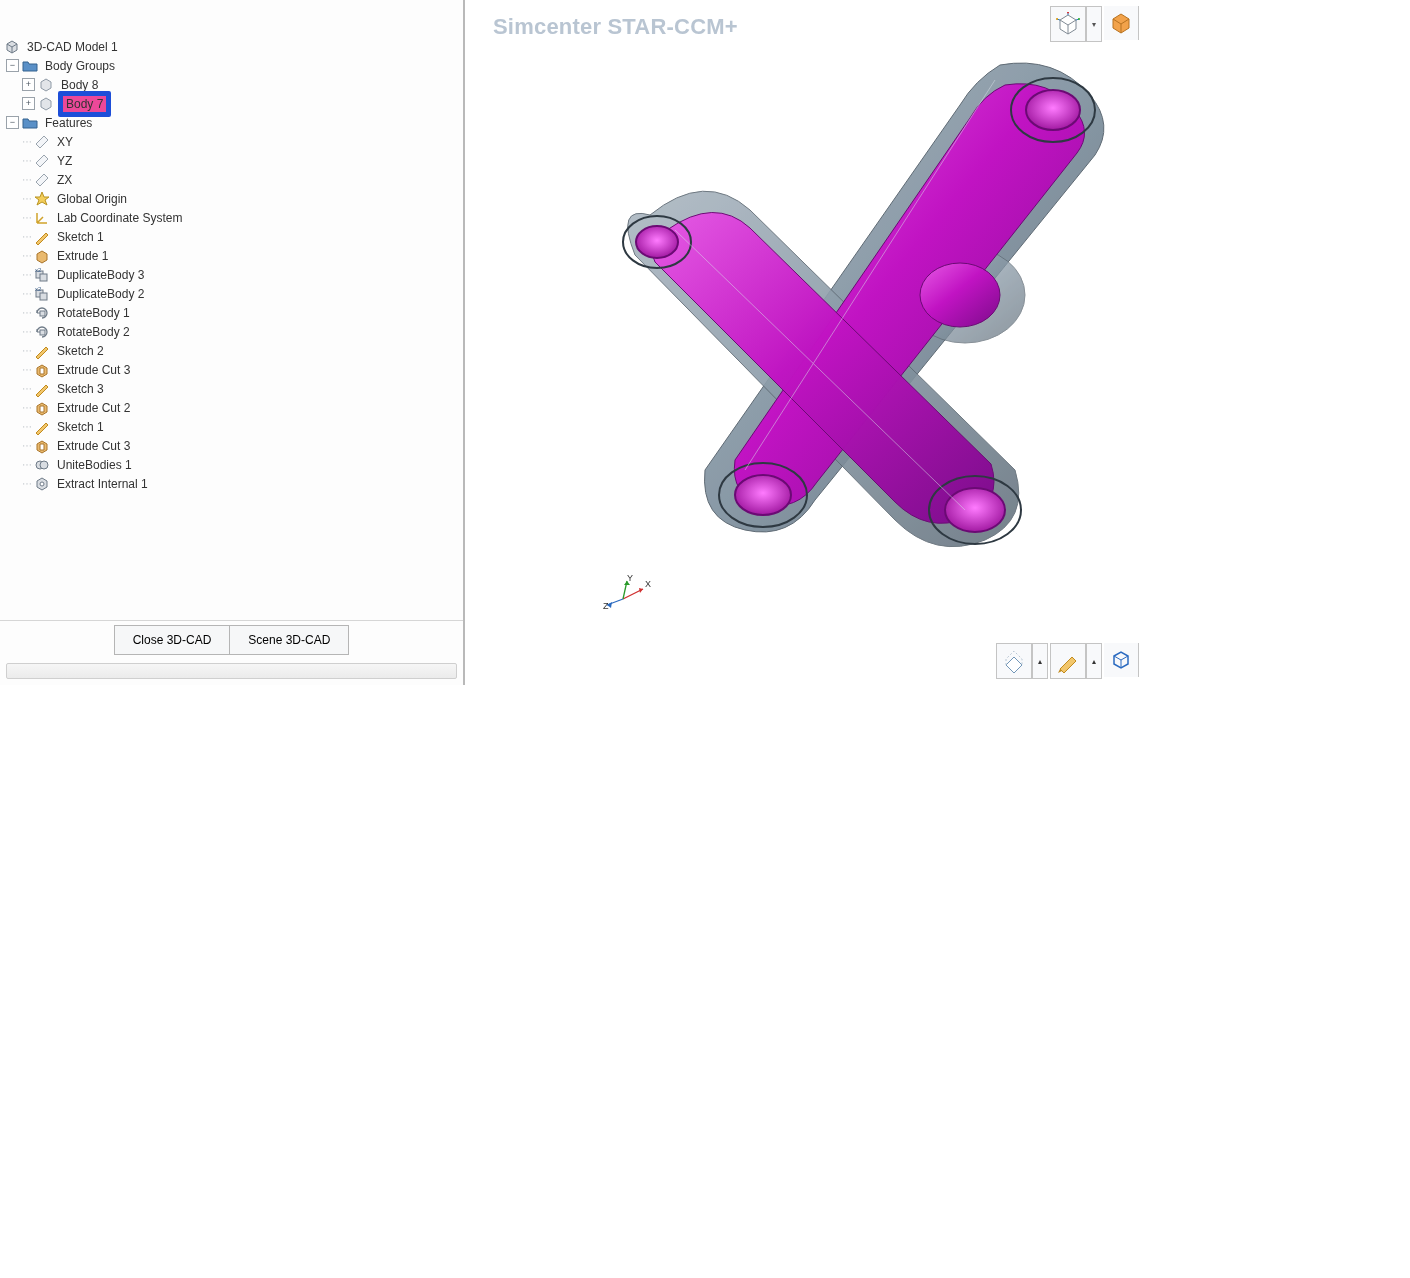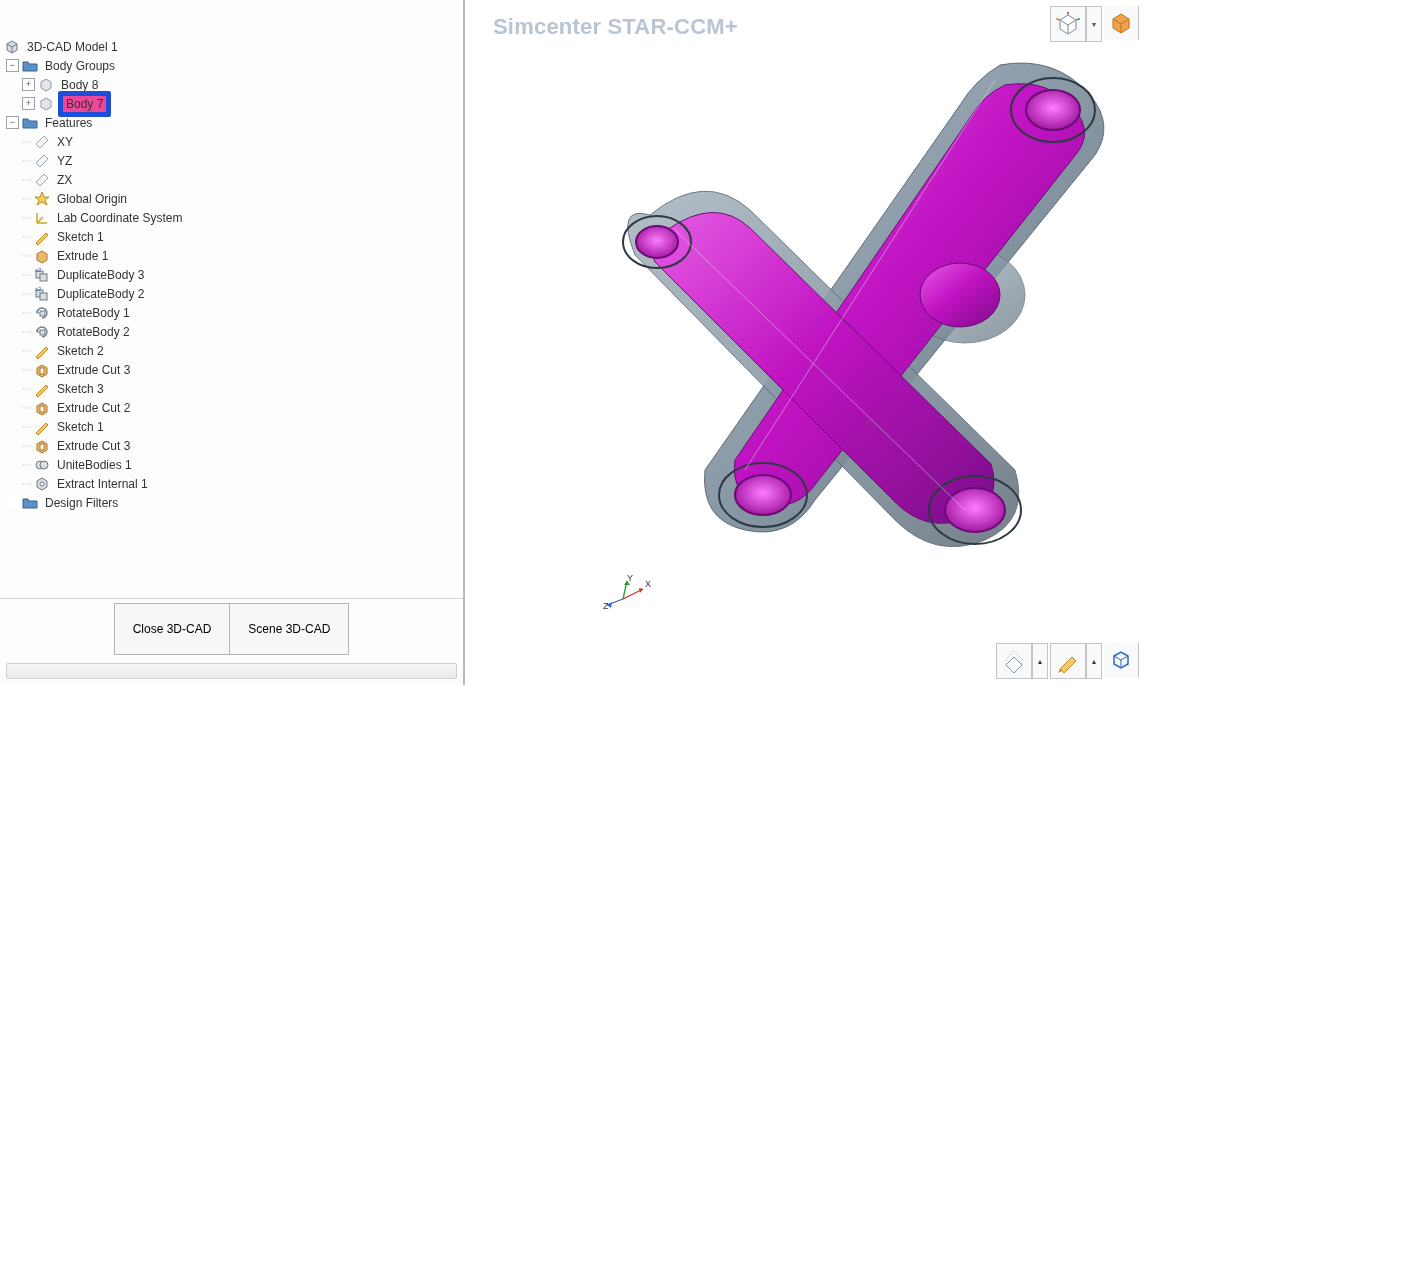--- a/index.html
+++ b/index.html
@@ -109,21 +109,21 @@
   .btn-bar {
     display: flex;
     justify-content: center;
     gap: 0;
     padding: 4px 0;
     border-top: 1px solid #d6d6d6;
   }
   .btn {
     border: 1px solid #b5b5b5;
     background: #f6f7f8;
-    padding: 18px 18px;
+    padding: 7px 18px;
     font-size: 12px;
     cursor: pointer;
   }
   .btn + .btn { border-left: none; }
   .status-strip {
     height: 14px;
     border: 1px solid #cfcfcf;
     background: linear-gradient(#f6f6f6,#ebebeb);
     margin: 4px 6px 6px 6px;
     border-radius: 2px;
@@ -448,30 +448,20 @@
           <span class="tline">⋯</span>
         <span class="node-icon ic-extract">
             <svg width="16" height="16" viewBox="0 0 16 16">
               <path d="M3 5 L8 2 L13 5 L13 11 L8 14 L3 11 Z" fill="#d9dde2" stroke="#6e7a87"></path>
               <circle cx="8" cy="8" r="2" fill="#fff" stroke="#6e7a87"></circle>
             </svg>
           </span>
         <span class="node-label">Extract Internal 1</span>
       </div>
 
-      <div class="tree-row">
-        <span class="indent" style="width:2px"></span>
-        <span class="exp blank">·</span>
-        <span class="node-icon ic-folder">
-            <svg width="16" height="16" viewBox="0 0 16 16">
-              <path d="M1 4 h5 l1 2 h8 v7 h-14 z" fill="#5a90c7" stroke="#34628f"></path>
-            </svg>
-          </span>
-        <span class="node-label">Design Filters</span>
-      </div>
 
     </div>
 
     <div class="btn-bar">
       <button class="btn"><span>Close 3D-CAD</span></button>
       <button class="btn"><span>Scene 3D-CAD</span></button>
     </div>
     <div class="status-strip"></div>
   </div>
 

